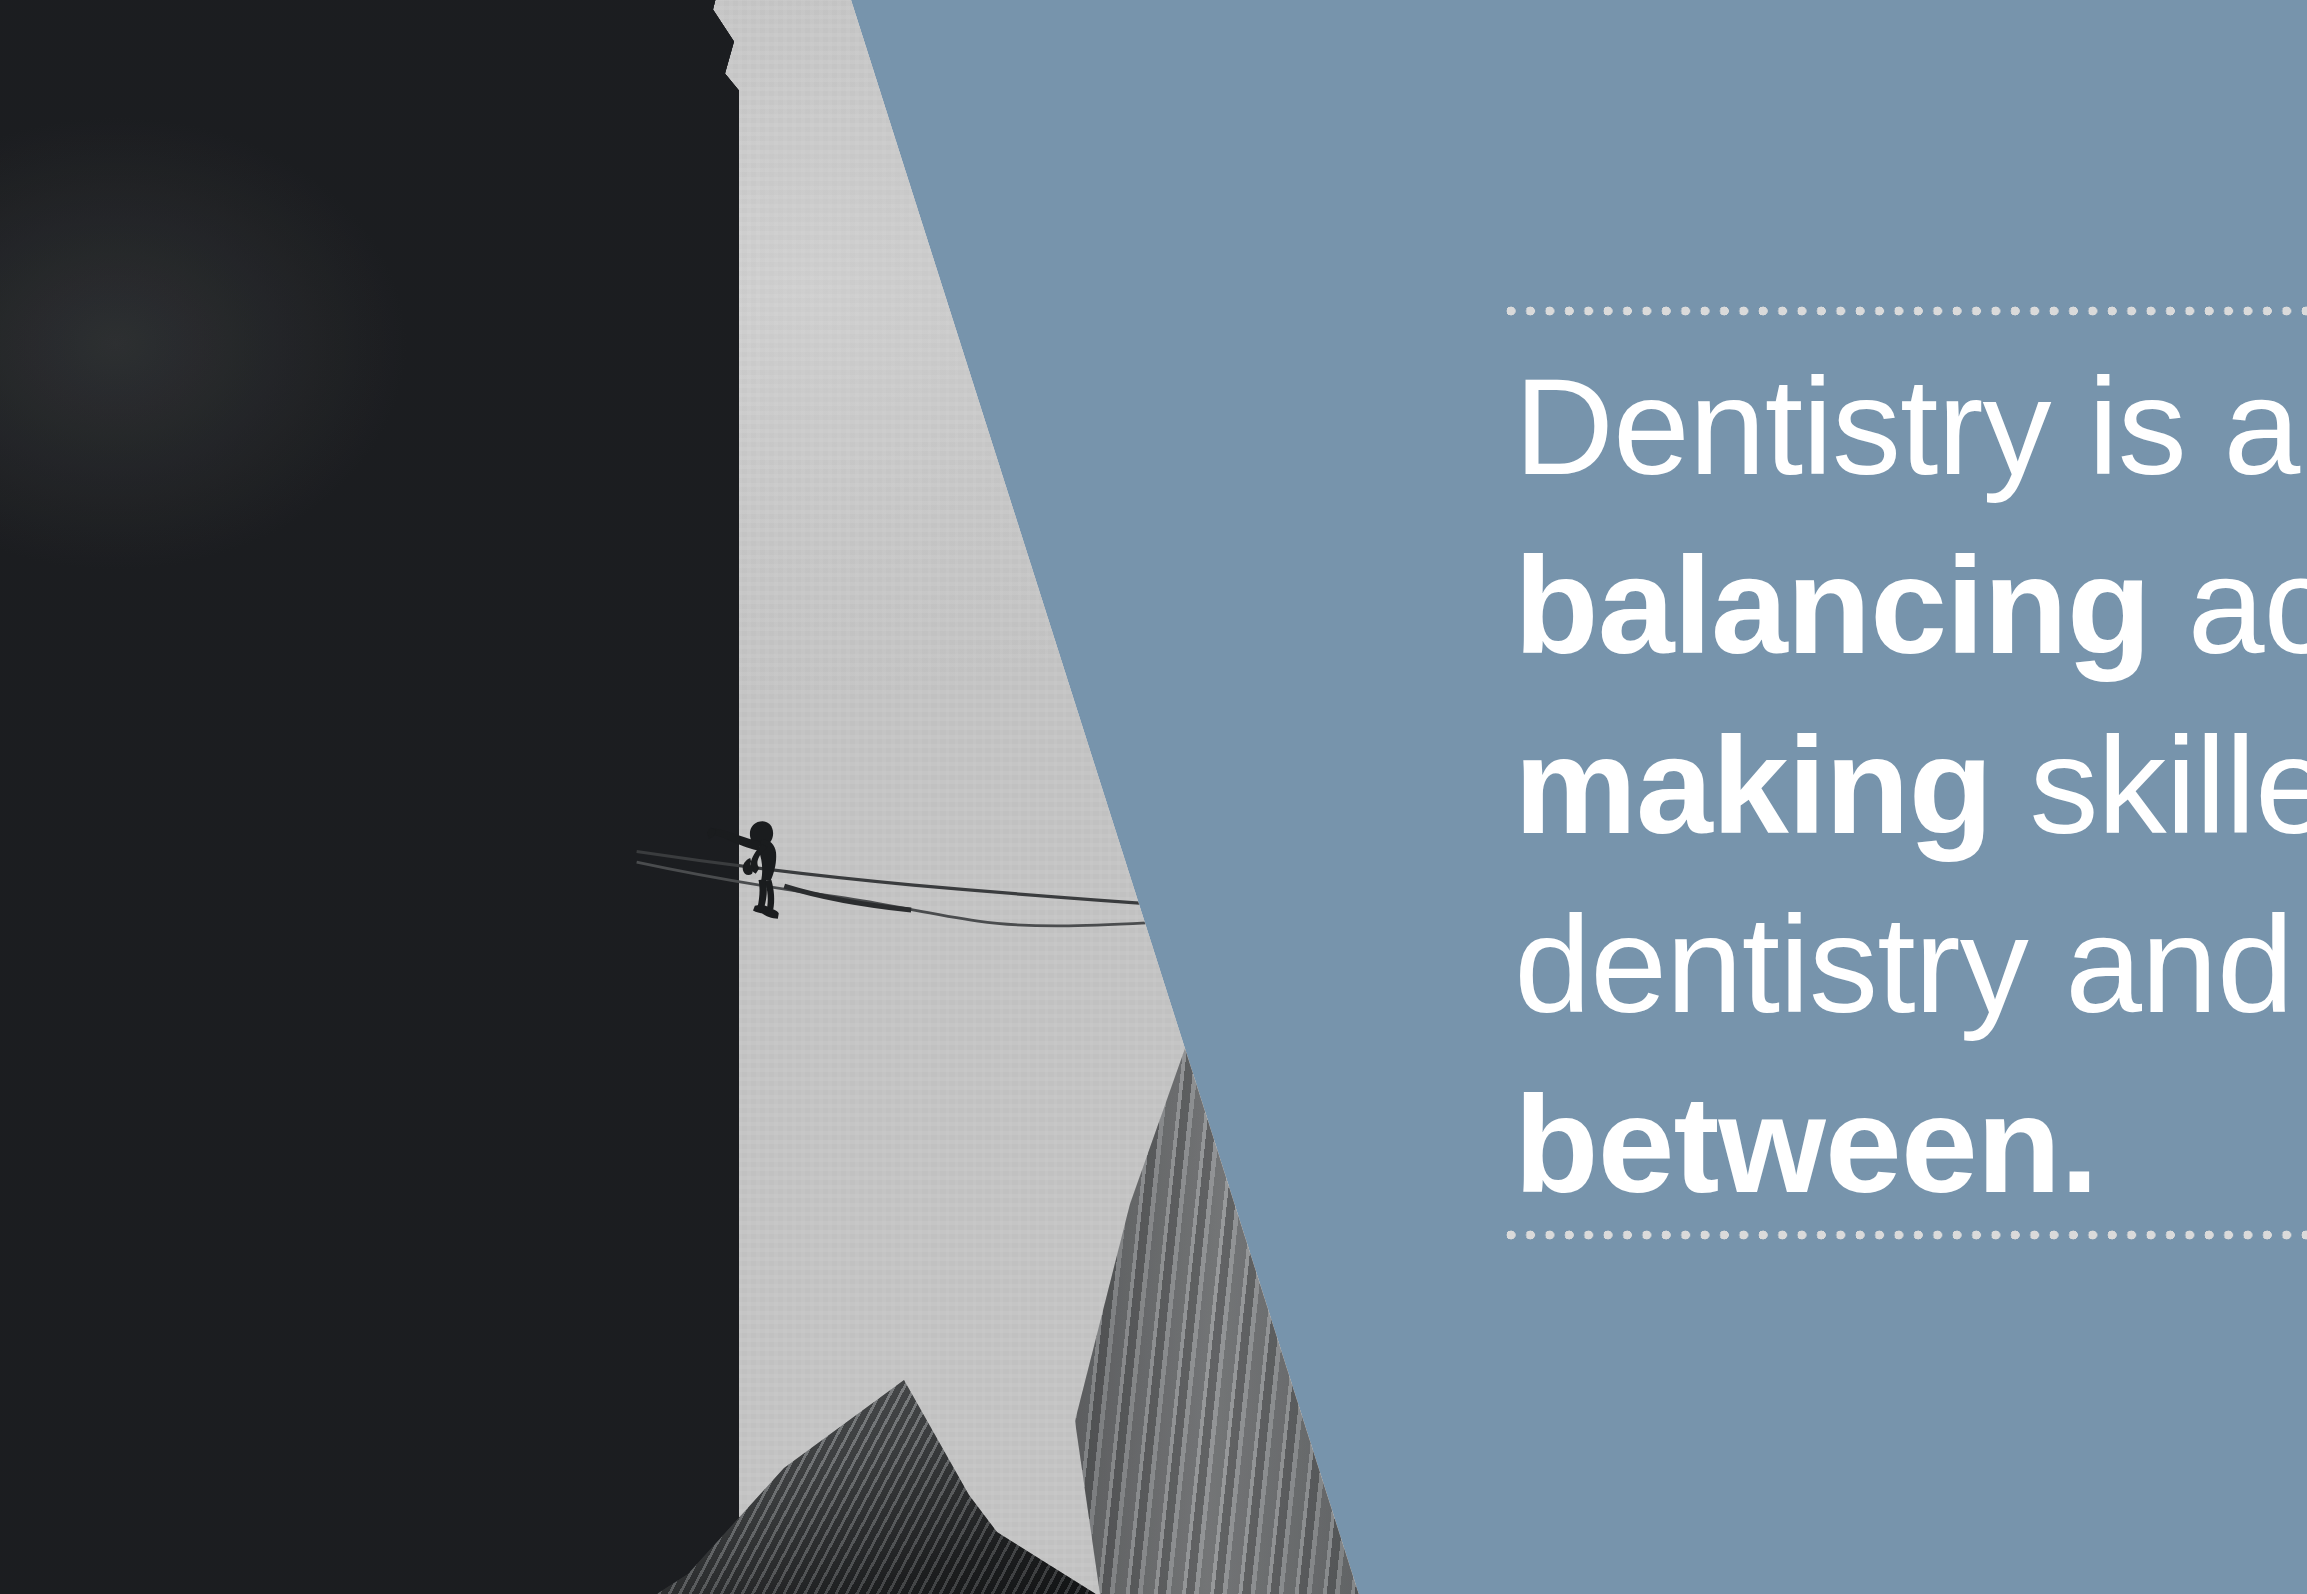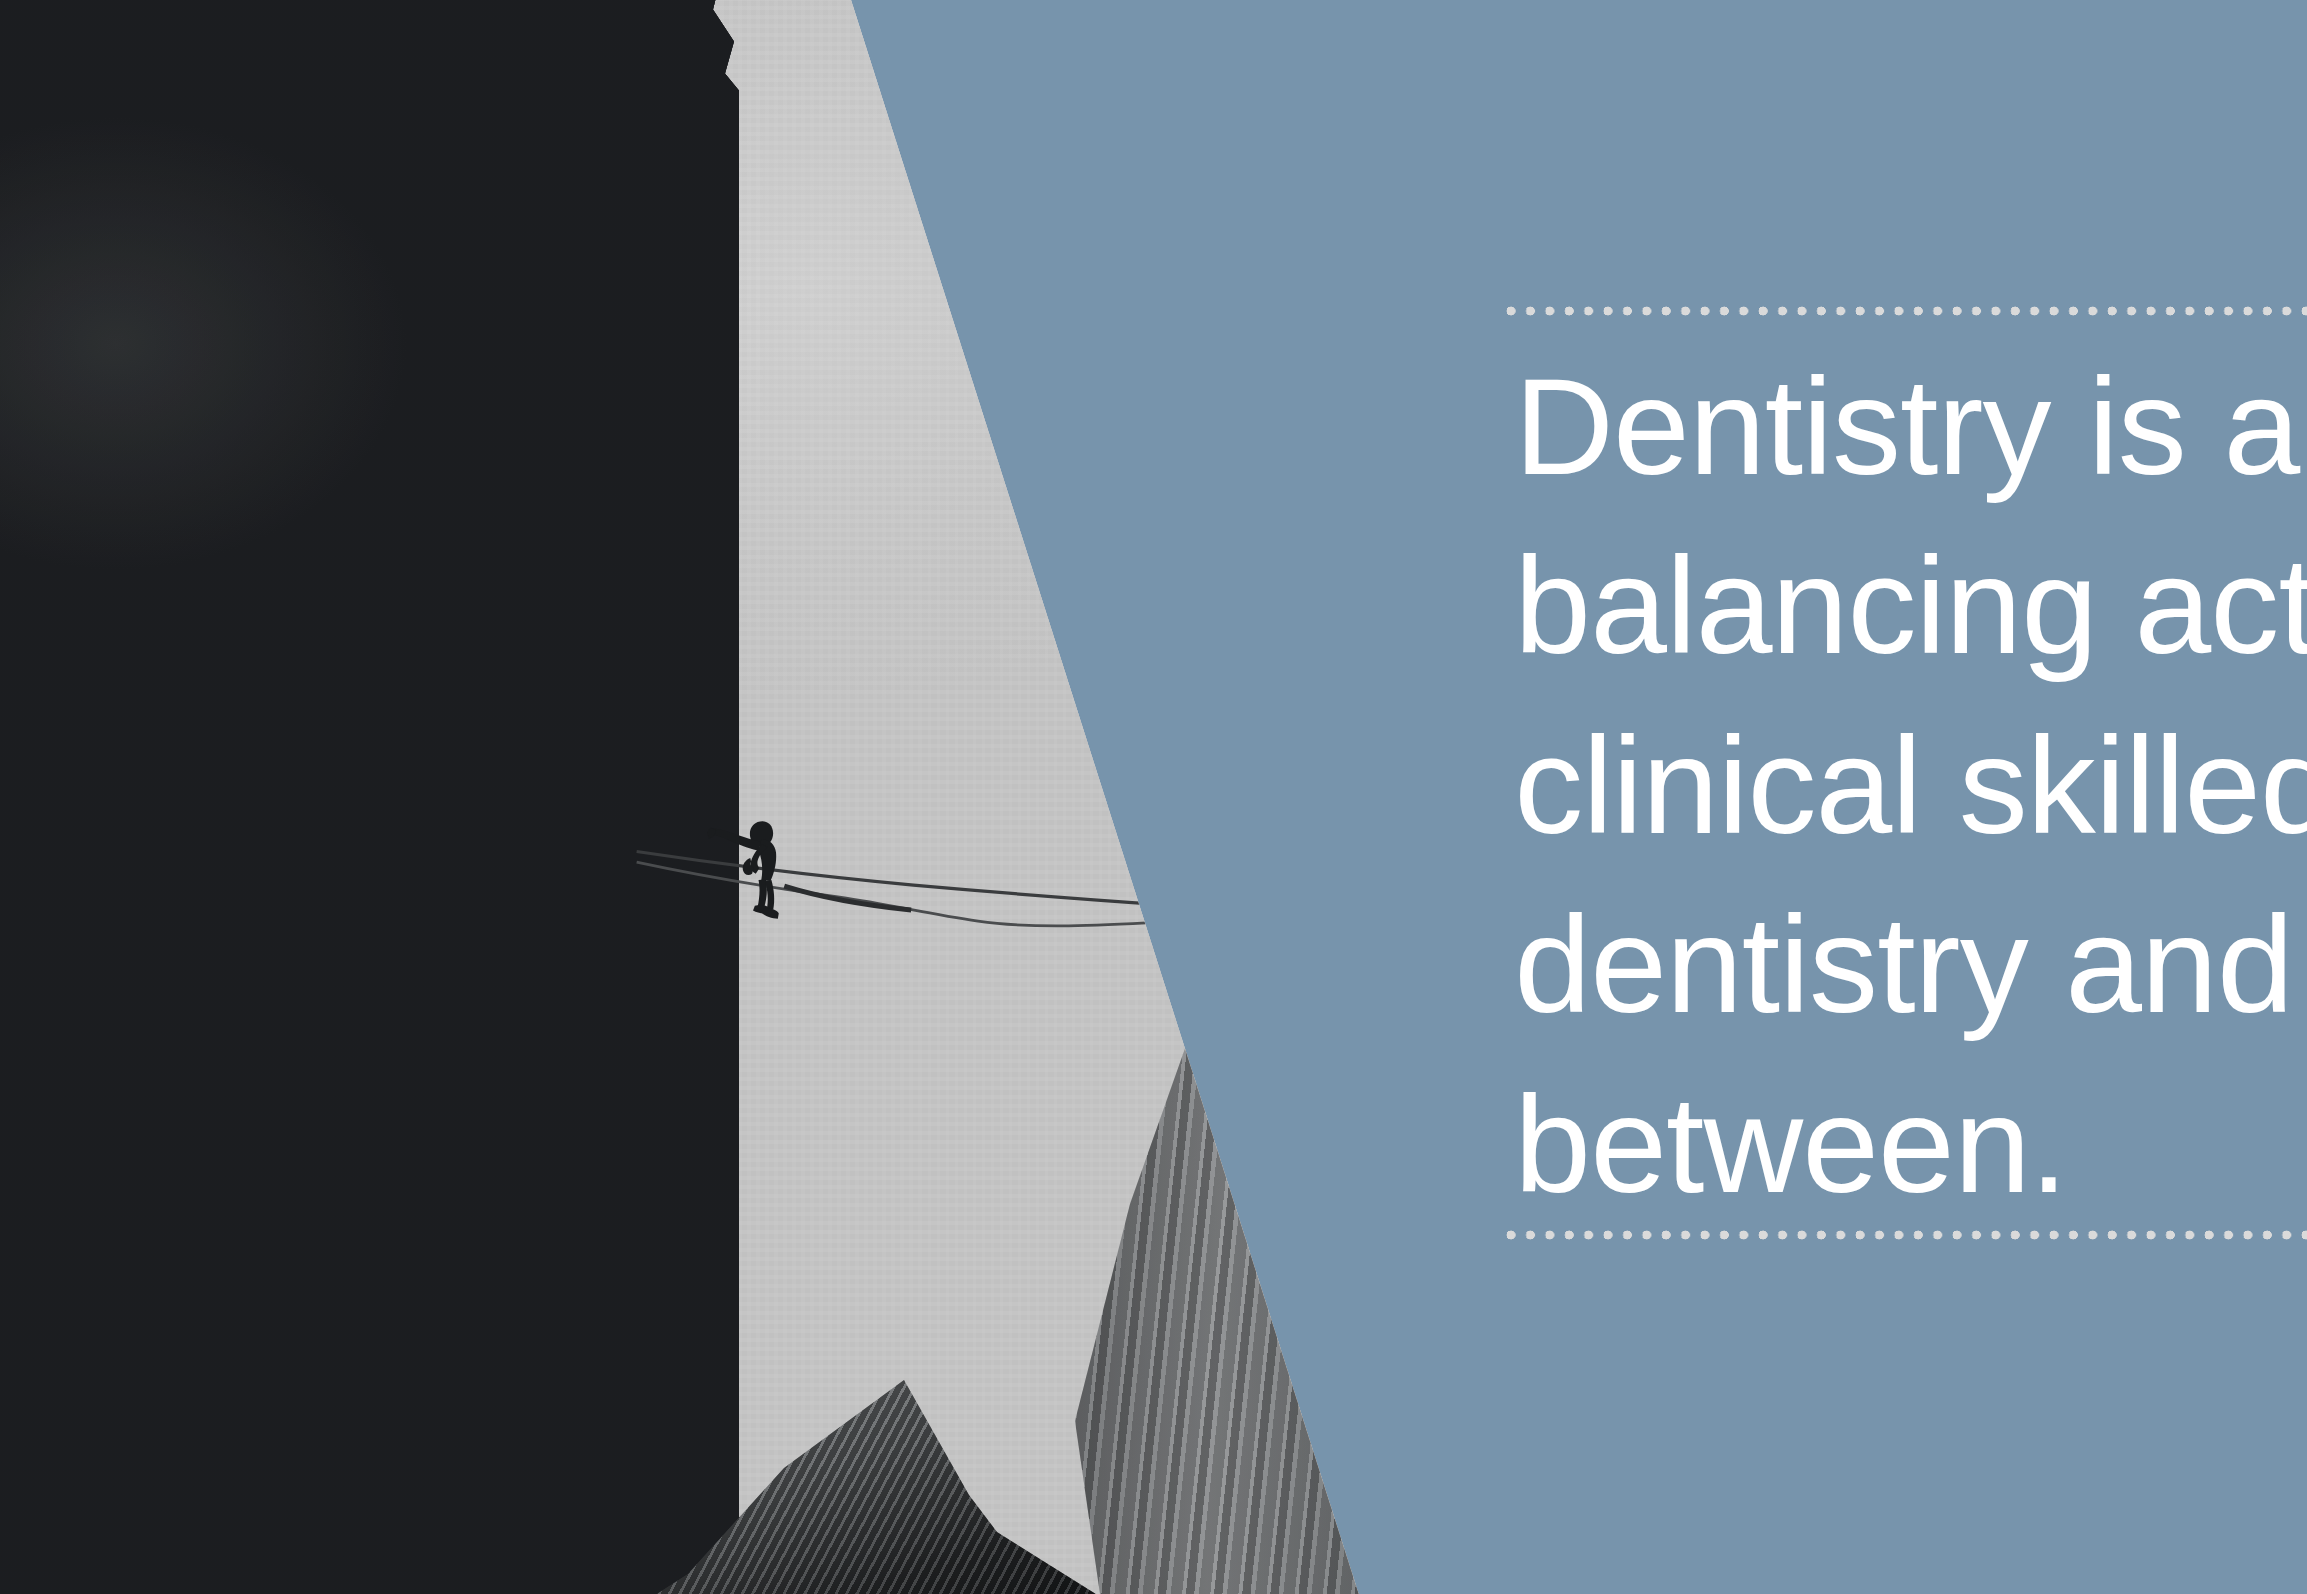--- a/index.html
+++ b/index.html
@@ -139,21 +139,21 @@
     left:8.3px;
     top:337px;
     width:1536px;
     color:#ffffff;
     font-size:138px;
     line-height:1.30;
     font-weight:400;
     letter-spacing:-0.9px;
     font-family:"Liberation Sans", sans-serif;
   }
-  #quote b{ font-weight:400; }
+  #quote b{ font-weight:700; }
 </style>
 </head>
 <body>
 
 <div id="stage">
 
   <div id="photo">
     <div id="sky"></div>
     <div id="skygrain"></div>
 
@@ -182,21 +182,21 @@
         <path d="M126 210 C138 208, 152 212, 158 220 L156 232 C142 232, 126 226, 120 218 Z"></path>
       </g>
     </svg>
   </div>
 
   <div id="panel">
 
     <div class="rule" id="rule-top"></div>
 
     <div id="quote">
-      <span>Dentistry is a tight rope </span><b>balancing</b><span> act between </span><b>clinical</b><span> skilled clinical dentistry and making a </span><b>between.</b>
+      <span>Dentistry is a tight rope </span><b>balancing</b><span> act between </span><b>making</b><span> skilled clinical dentistry and making a </span><b>between.</b>
     </div>
 
     <div class="rule" id="rule-bottom"></div>
 
   </div>
 
 </div>
 
 
 </body></html>

